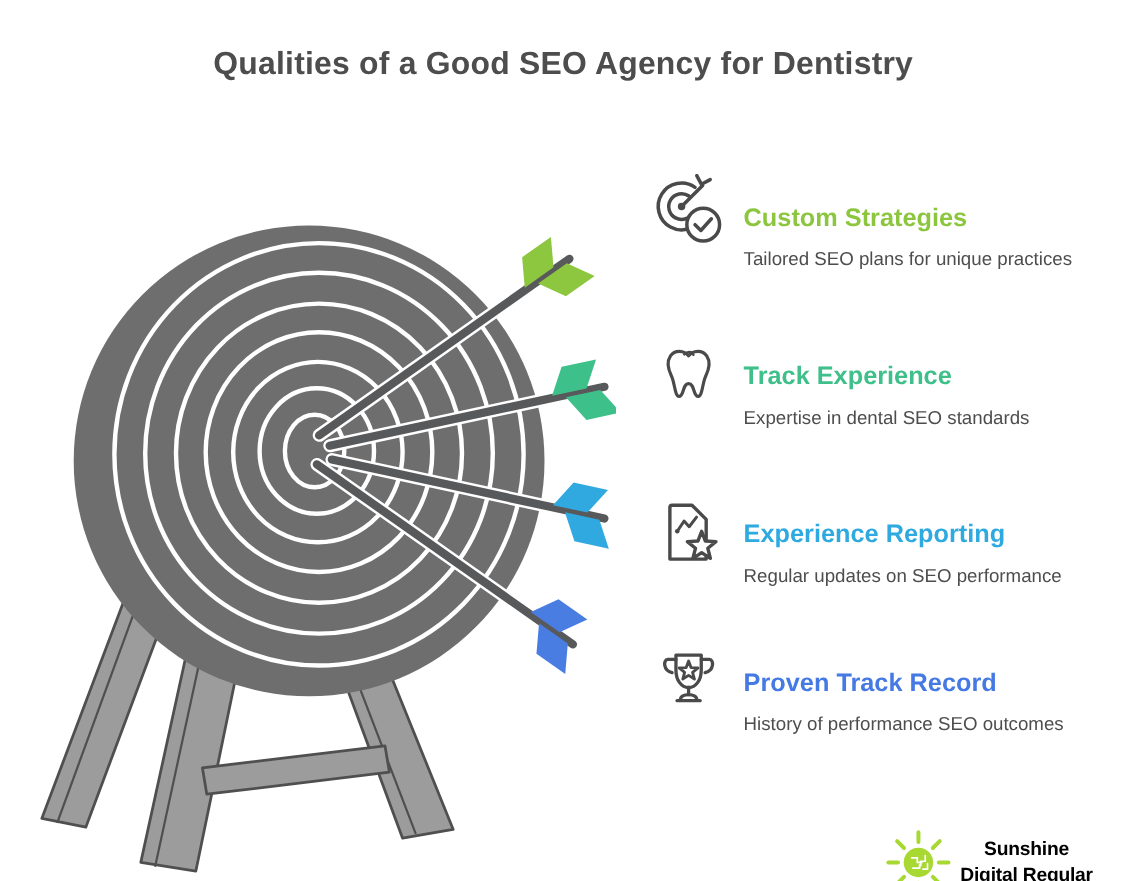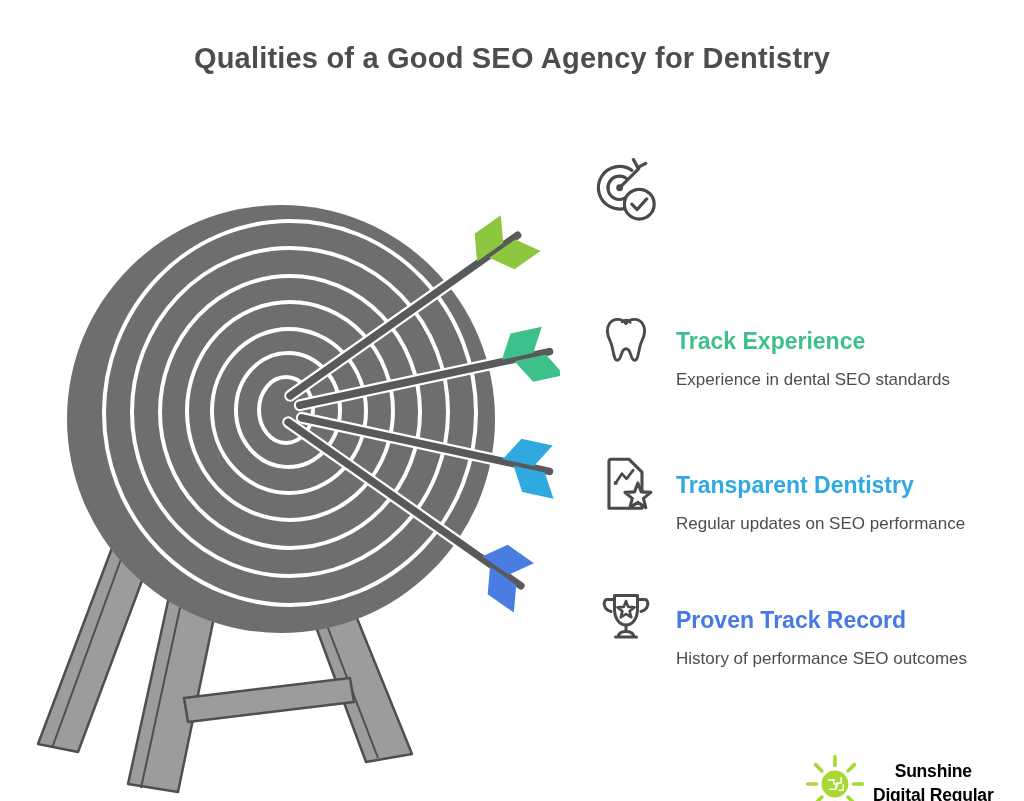--- a/index.html
+++ b/index.html
@@ -97,46 +97,50 @@
       <svg width="68" height="68" viewBox="0 0 64 64" fill="none" stroke="#4A4A4A" stroke-width="3" stroke-linecap="round" stroke-linejoin="round">
         <path d="M37.5 11.6 A20 20 0 1 0 44.1 36.5"></path>
         <path d="M32.3 19 A11 11 0 1 0 36 32.6"></path>
         <circle cx="26" cy="28" r="3.2" fill="#4A4A4A" stroke="none"></circle>
         <path d="M44 10 L27.5 26.5"></path>
         <path d="M43 9 L39 1.5 M43 9 L50.5 5"></path>
         <circle cx="44.5" cy="43.5" r="14" fill="#ffffff"></circle>
         <path d="M37.5 43.5 L42.5 48.5 L51.5 38.5"></path>
       </svg>
     </div>
+    <div class="texts">
+      <div class="heading" style="color: rgb(140, 198, 63);">Custom Strategies</div>
+      <div class="desc" style="color: rgb(77, 77, 77);">Tailored SEO plans for unique practices</div>
+    </div>
   </div>
 
   <div class="item item-2">
     <div class="icon-box">
       <svg width="62" height="62" viewBox="0 0 64 64" fill="none" stroke="#4A4A4A" stroke-width="3" stroke-linecap="round" stroke-linejoin="round">
         <path d="M32 14 C28 8.5 19 8 15 14 C11 20 13 27 16 33 C19 39 19 52 23 52 C28 52 26 40 32 40 C38 40 36 52 41 52 C45 52 45 39 48 33 C51 27 53 20 49 14 C45 8 36 8.5 32 14 Z"></path>
         <path d="M28 12.5 C31 9.5 35 9.5 36.5 13" stroke-width="2.4"></path>
       </svg>
     </div>
     <div class="texts">
       <div class="heading" style="color: rgb(63, 192, 139);">Track Experience</div>
-      <div class="desc" style="color: rgb(77, 77, 77);">Experience in dental SEO standards</div>
+      <div class="desc" style="color: rgb(77, 77, 77);">Expertise in dental SEO standards</div>
     </div>
   </div>
 
   <div class="item item-3">
     <div class="icon-box">
       <svg width="66" height="66" viewBox="0 0 64 64" fill="none" stroke="#4A4A4A" stroke-width="3" stroke-linecap="round" stroke-linejoin="round">
         <path d="M15.5 56.5 V11 Q15.5 9 17.5 9 H35 L47.5 21.5 V56.5 Z"></path>
         <circle cx="22" cy="32" r="2" fill="#4A4A4A" stroke="none"></circle>
         <path d="M22 32 L28 23 L32.5 28 L39 19.5" stroke-width="2.6"></path>
         <path d="M43.5 32 L46.8 40.6 L56.1 41.1 L48.9 46.9 L51.2 55.9 L43.5 50.8 L35.8 55.9 L38.1 46.9 L30.9 41.1 L40.2 40.6 Z" fill="#ffffff"></path>
       </svg>
     </div>
     <div class="texts">
-      <div class="heading" style="color: rgb(47, 170, 225);">Transparent Dentistry</div>
+      <div class="heading" style="color: rgb(47, 170, 225);">Experience Reporting</div>
       <div class="desc" style="color: rgb(77, 77, 77);">Regular updates on SEO performance</div>
     </div>
   </div>
 
   <div class="item item-4">
     <div class="icon-box">
       <svg width="64" height="64" viewBox="0 0 64 64" fill="none" stroke="#4A4A4A" stroke-width="3" stroke-linecap="round" stroke-linejoin="round">
         <path d="M20.5 11.5 H43.5 V25 C43.5 34.5 38.5 41 32 41 C25.5 41 20.5 34.5 20.5 25 Z"></path>
         <path d="M20.5 15.5 H13 C9 15.5 8.5 25.5 17 27.5"></path>
         <path d="M43.5 15.5 H51 C55 15.5 55.5 25.5 47 27.5"></path>

